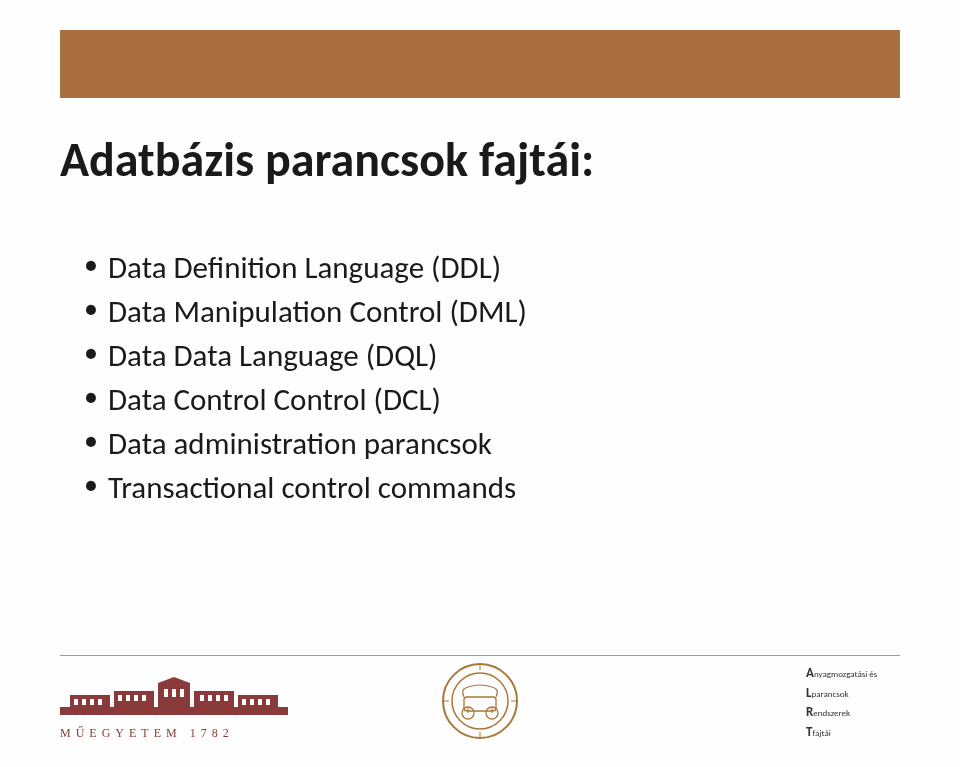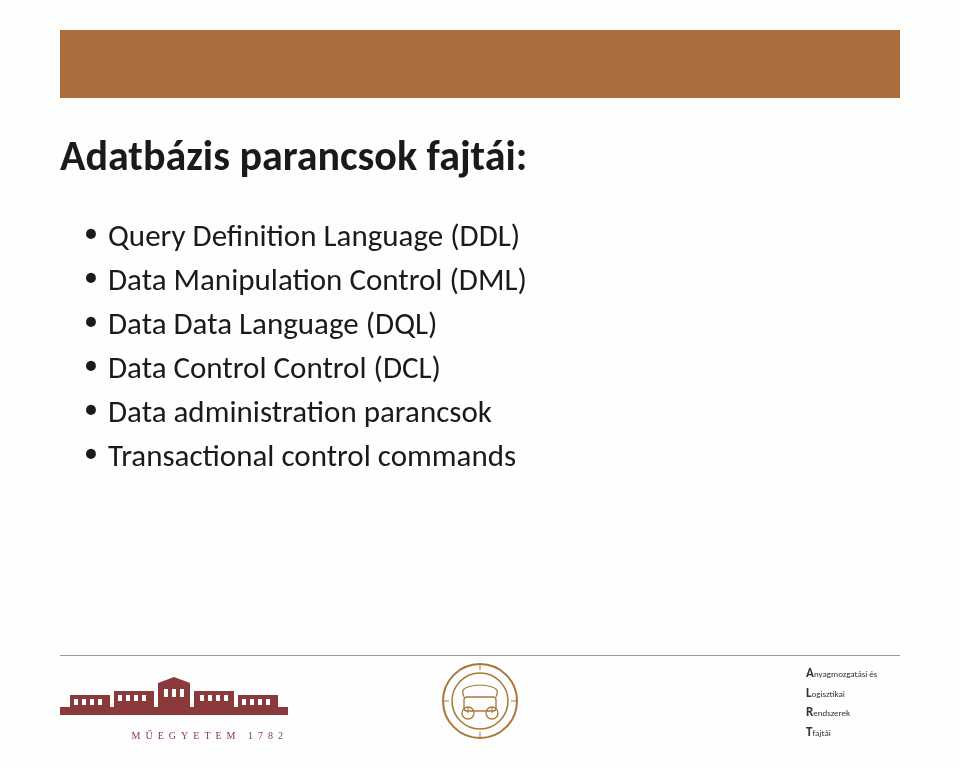--- a/index.html
+++ b/index.html
@@ -19,24 +19,24 @@
       height: 68px;
       background: #a86e3b;
     }
     .content {
       position: absolute;
       top: 130px;
       left: 60px;
       right: 60px;
     }
     .title {
-      font-size: 42px;
+      font-size: 48px;
       font-weight: bold;
       color: #1a1a1a;
-      margin-bottom: 32px;
+      margin-bottom: 56px;
     }
     .bullet-list {
       list-style: none;
       padding-left: 28px;
     }
     .bullet-list li {
       font-size: 31px;
       color: #1a1a1a;
       line-height: 1.42;
       position: relative;
@@ -76,25 +76,25 @@
       top: 0;
       left: 0;
       width: 228px;
       height: 40px;
     }
     .logo-left .caption {
       position: absolute;
       bottom: -2px;
       left: 0;
       width: 228px;
-      font-size: 10px;
+      font-size: 12px;
       letter-spacing: 5px;
       color: #8a3a3a;
       font-family: "Times New Roman", serif;
-      text-align: right;
+      text-align: left;
       margin-top: 29px;
     }
     .logo-center {
       position: absolute;
       left: 50%;
       transform: translateX(-50%);
       bottom: 15px;
       width: 78px;
       height: 78px;
     }
@@ -115,21 +115,21 @@
     }
   </style>
 </head>
 <body>
 
 <div class="header-bar"></div>
 
 <div class="content">
   <h1 class="title">Adatbázis parancsok fajtái:</h1>
   <ul class="bullet-list">
-    <li>Query Definition Language (DDL)</li>
+    <li>Data Definition Language (DDL)</li>
     <li>Data Manipulation Control (DML)</li>
     <li>Data Data Language (DQL)</li>
     <li>Data Control Control (DCL)</li>
     <li>Data administration parancsok</li>
     <li>Transactional control commands</li>
   </ul>
 </div>
 
 <div class="footer">
   <div class="footer-line"></div>
@@ -184,17 +184,17 @@
         <line x1="39" y1="2" x2="39" y2="8"></line>
         <line x1="39" y1="70" x2="39" y2="76"></line>
         <line x1="2" y1="39" x2="8" y2="39"></line>
         <line x1="70" y1="39" x2="76" y2="39"></line>
       </g>
     </svg>
   </div>
 
   <div class="logo-right">
     <div class="line"><span class="big-letter">A</span><span>nyagmozgatási és</span></div>
-    <div class="line"><span class="big-letter">L</span><span>ogisztikai</span></div>
+    <div class="line"><span class="big-letter">L</span><span>parancsok</span></div>
     <div class="line"><span class="big-letter">R</span><span>endszerek</span></div>
     <div class="line"><span class="big-letter">T</span><span>fajtái</span></div>
   </div>
 </div>
 
 </body></html>

